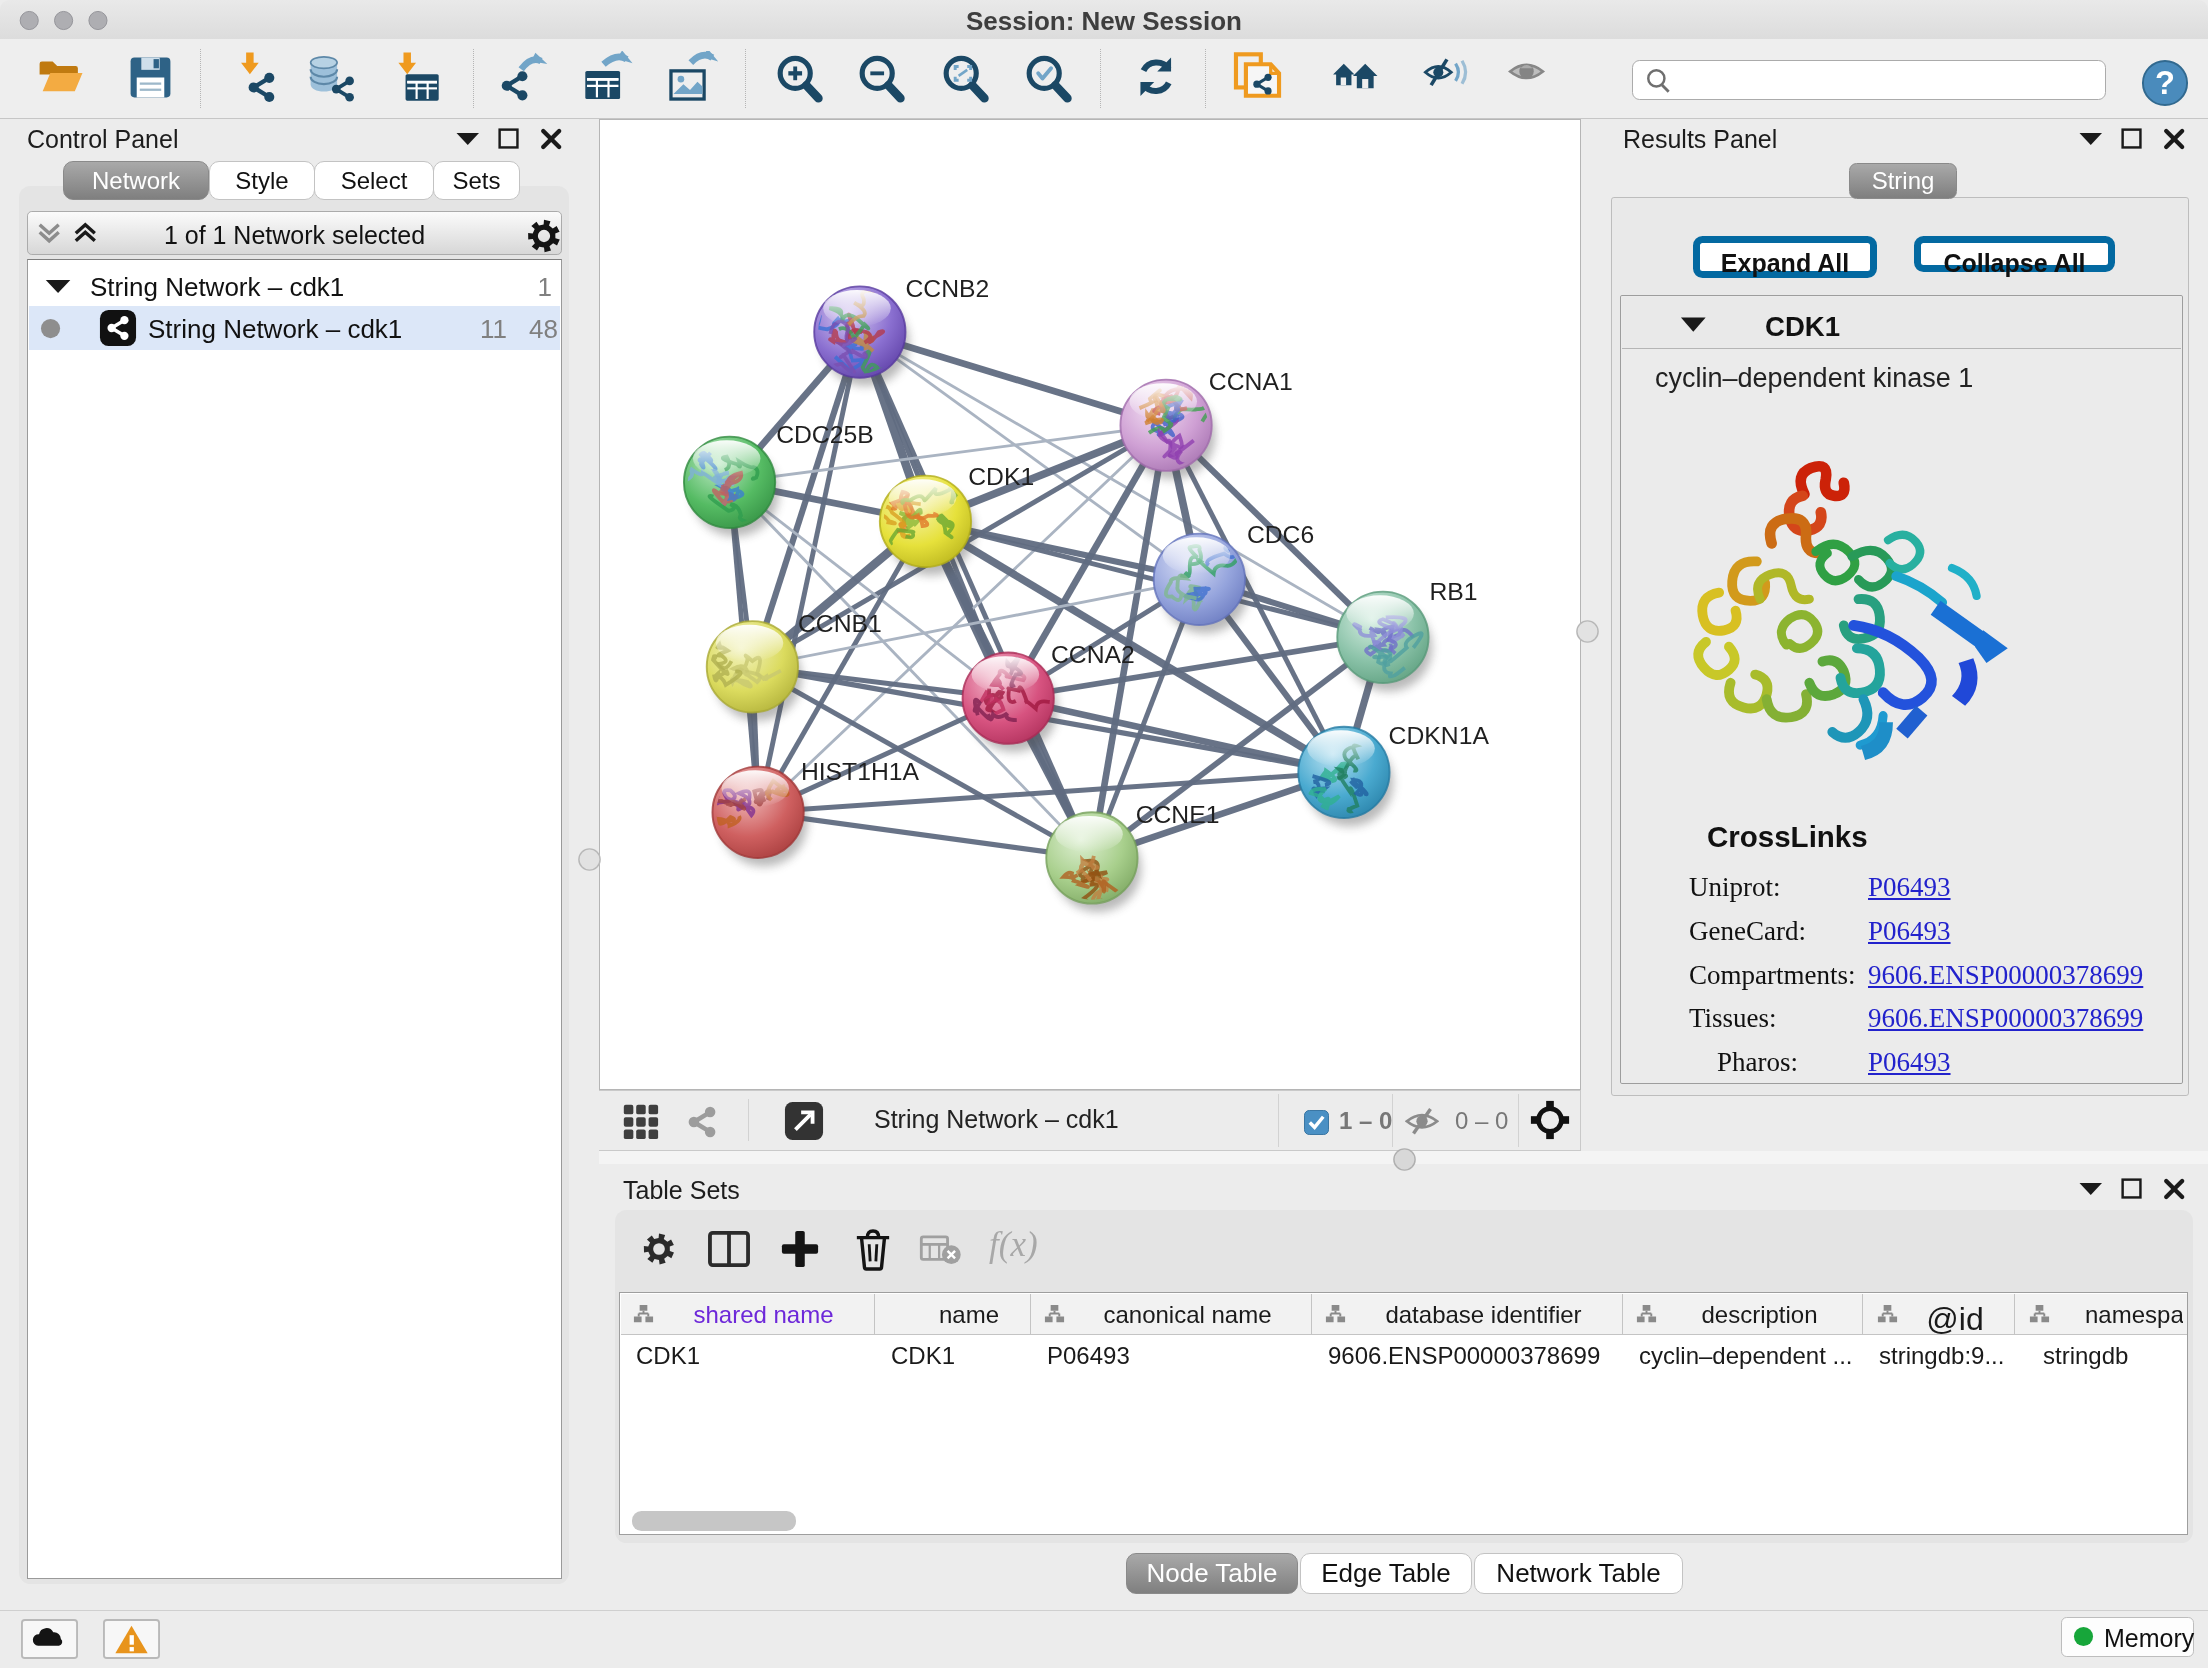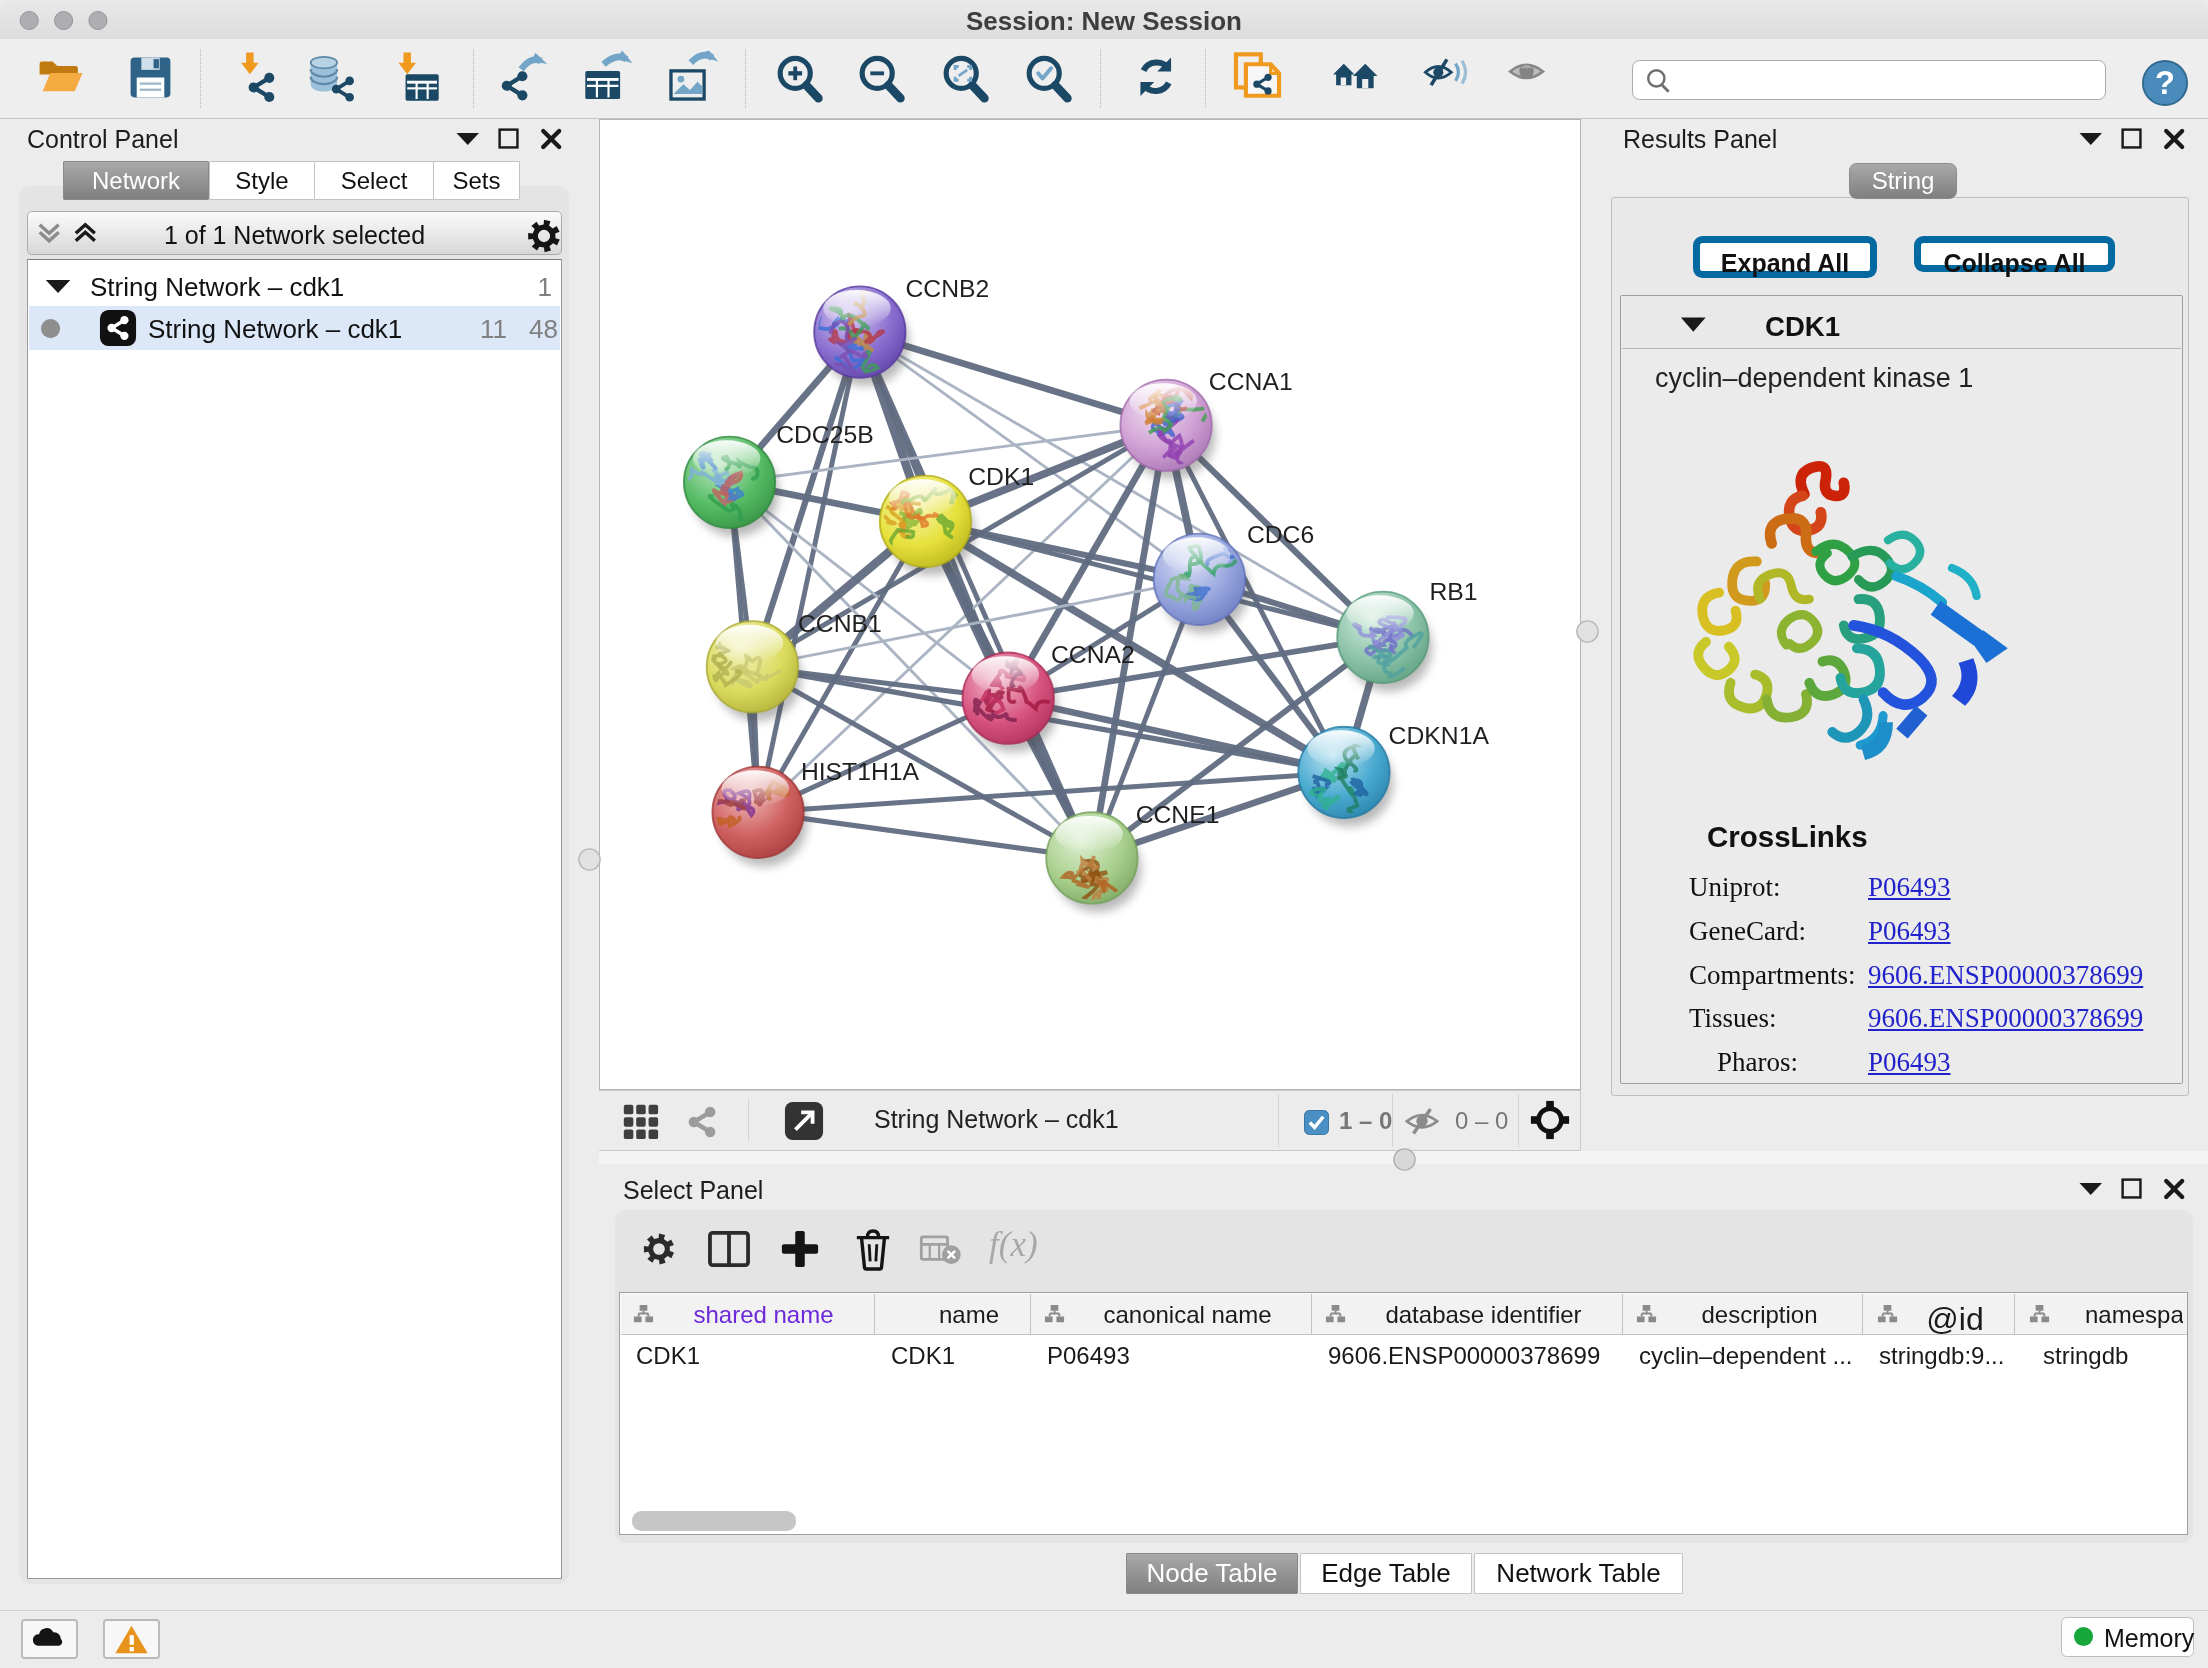--- a/index.html
+++ b/index.html
@@ -1,18 +1,18 @@
 <!DOCTYPE html>
 <html style="font-size:15px"><head><meta charset="utf-8"><style>
 html,body{margin:0;padding:0;width:2208px;height:1668px;background:#ececec;overflow:hidden;
 font-family:"Liberation Sans",sans-serif;-webkit-font-smoothing:antialiased;}
 .abs{position:absolute;}
 .ptitle{font-size:25px;color:#1c1c1c;}
 .tab{position:absolute;box-sizing:border-box;border:1px solid #c3c3c3;background:#fff;color:#111;
-font-size:24px;text-align:center;border-radius:1px;z-index:5;}
+font-size:24px;text-align:center;border-radius:10px;z-index:5;}
 .tabsel{background:linear-gradient(#a9a9a9,#7f7f7f);color:#fff;border-color:#8a8a8a;}
 .btn{position:absolute;box-sizing:border-box;background:#fff;border:7px solid #0369a1;border-radius:9.5px;
 font-size:25px;font-weight:700;color:#111;text-align:center;}
 </style></head><body>
 
 <div class="abs" style="left:0;top:0;width:2208px;height:39px;background:linear-gradient(#e9e9e9,#dcdcdc);border-bottom:1px solid #c0c0c0;border-radius:9.5px 9.5px 0 0;"></div>
 <svg class="abs" style="left:13.3px;top:8.6px" width="105" height="23" viewBox="0 0 110 24">
 <circle cx="17" cy="12" r="9.5" fill="#aeaeb2" stroke="#939398" stroke-width="1"></circle>
 <circle cx="53" cy="12" r="9.5" fill="#aeaeb2" stroke="#939398" stroke-width="1"></circle>
 <circle cx="89" cy="12" r="9.5" fill="#aeaeb2" stroke="#939398" stroke-width="1"></circle>
@@ -588,21 +588,21 @@
 <div class="abs" style="left:1689px;top:872px;font-size:27px;color:#111;font-family:'Liberation Serif',serif;">Uniprot:</div>
 <div class="abs" style="left:1868px;top:872px;font-size:27px;color:#2222cc;text-decoration:underline;font-family:'Liberation Serif',serif;">P06493</div>
 <div class="abs" style="left:1689px;top:916px;font-size:27px;color:#111;font-family:'Liberation Serif',serif;">GeneCard:</div>
 <div class="abs" style="left:1868px;top:916px;font-size:27px;color:#2222cc;text-decoration:underline;font-family:'Liberation Serif',serif;">P06493</div>
 <div class="abs" style="left:1689px;top:960px;font-size:27px;color:#111;font-family:'Liberation Serif',serif;">Compartments:</div>
 <div class="abs" style="left:1868px;top:960px;font-size:27px;color:#2222cc;text-decoration:underline;font-family:'Liberation Serif',serif;">9606.ENSP00000378699</div>
 <div class="abs" style="left:1689px;top:1003px;font-size:27px;color:#111;font-family:'Liberation Serif',serif;">Tissues:</div>
 <div class="abs" style="left:1868px;top:1003px;font-size:27px;color:#2222cc;text-decoration:underline;font-family:'Liberation Serif',serif;">9606.ENSP00000378699</div>
 <div class="abs" style="left:1689px;top:1047px;font-size:27px;color:#111;font-family:'Liberation Serif',serif;margin-left:28px;">Pharos:</div>
 <div class="abs" style="left:1868px;top:1047px;font-size:27px;color:#2222cc;text-decoration:underline;font-family:'Liberation Serif',serif;">P06493</div>
-<div class="abs ptitle" style="left:623px;top:1176px;">Select Panel</div>
+<div class="abs ptitle" style="left:623px;top:1176px;">Table Sets</div>
 <svg class="abs" style="left:2070px;top:1174px" width="124" height="30" viewBox="0 0 130 32">
     <path d="M9.0 9.5 h24 L21 22.5 z" fill="#1a1a1a"></path>
     <rect x="55" y="6" width="19" height="19" fill="none" stroke="#1a1a1a" stroke-width="2.6"></rect>
     <line x1="101.5" y1="7.5" x2="118.5" y2="24.5" stroke="#1a1a1a" stroke-width="4.6" stroke-linecap="round"></line>
     <line x1="101.5" y1="24.5" x2="118.5" y2="7.5" stroke="#1a1a1a" stroke-width="4.6" stroke-linecap="round"></line>
   </svg>
 <div class="abs" style="left:615px;top:1210px;width:1578px;height:333px;background:#e4e4e4;border-radius:11.4px;"></div>
 <svg class="abs" style="left:642px;top:1232px" width="34" height="34" viewBox="0 0 42 42">
     <path d="M21.0 2.0L28.6 3.6L26.9 8.7L31.4 12.1L35.9 9.2L39.4 16.1L34.3 18.0L34.4 23.6L39.5 25.2L36.3 32.3L31.7 29.5L27.4 33.1L29.2 38.1L21.7 40.0L21.0 34.7L15.5 33.5L12.8 38.1L6.6 33.4L10.3 29.5L7.8 24.5L2.5 25.2L2.3 17.4L7.7 18.0L10.0 12.9L6.1 9.2L12.1 4.2L15.1 8.7L20.5 7.3Z M28.22 21 A7.22 7.22 0 1 0 13.780000000000001 21 A7.22 7.22 0 1 0 28.22 21 Z" fill="#2b2b2b" fill-rule="evenodd"></path>
   </svg>

